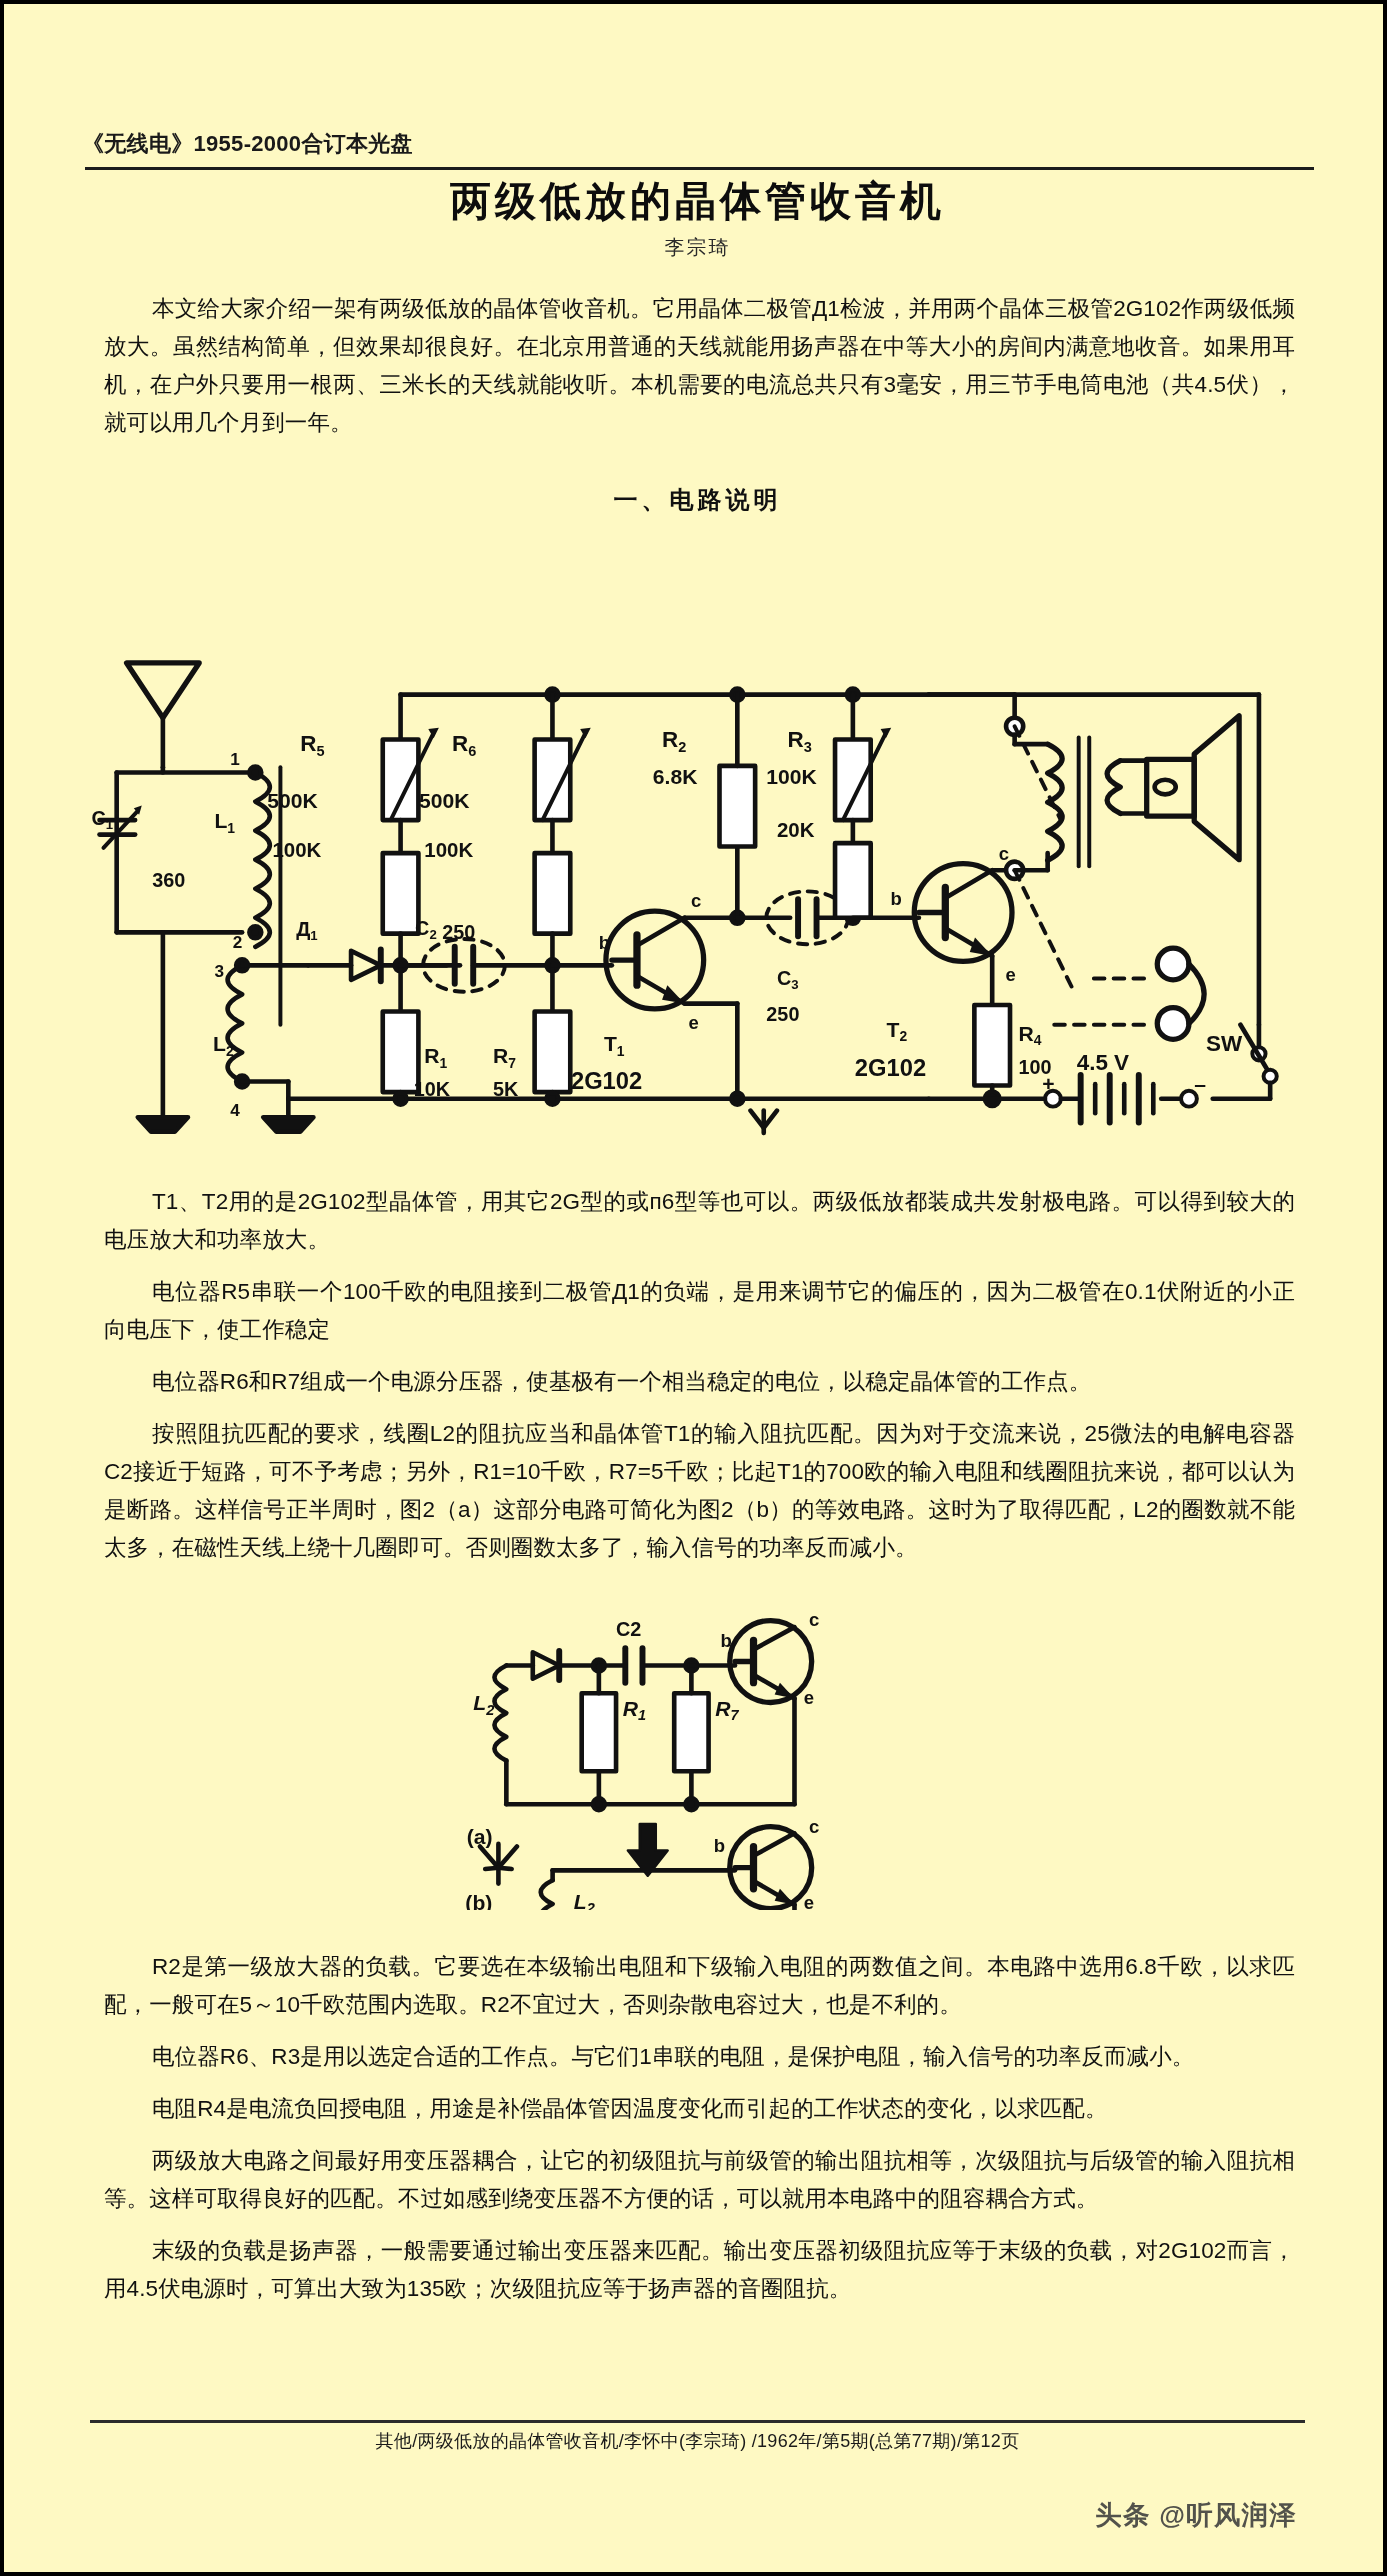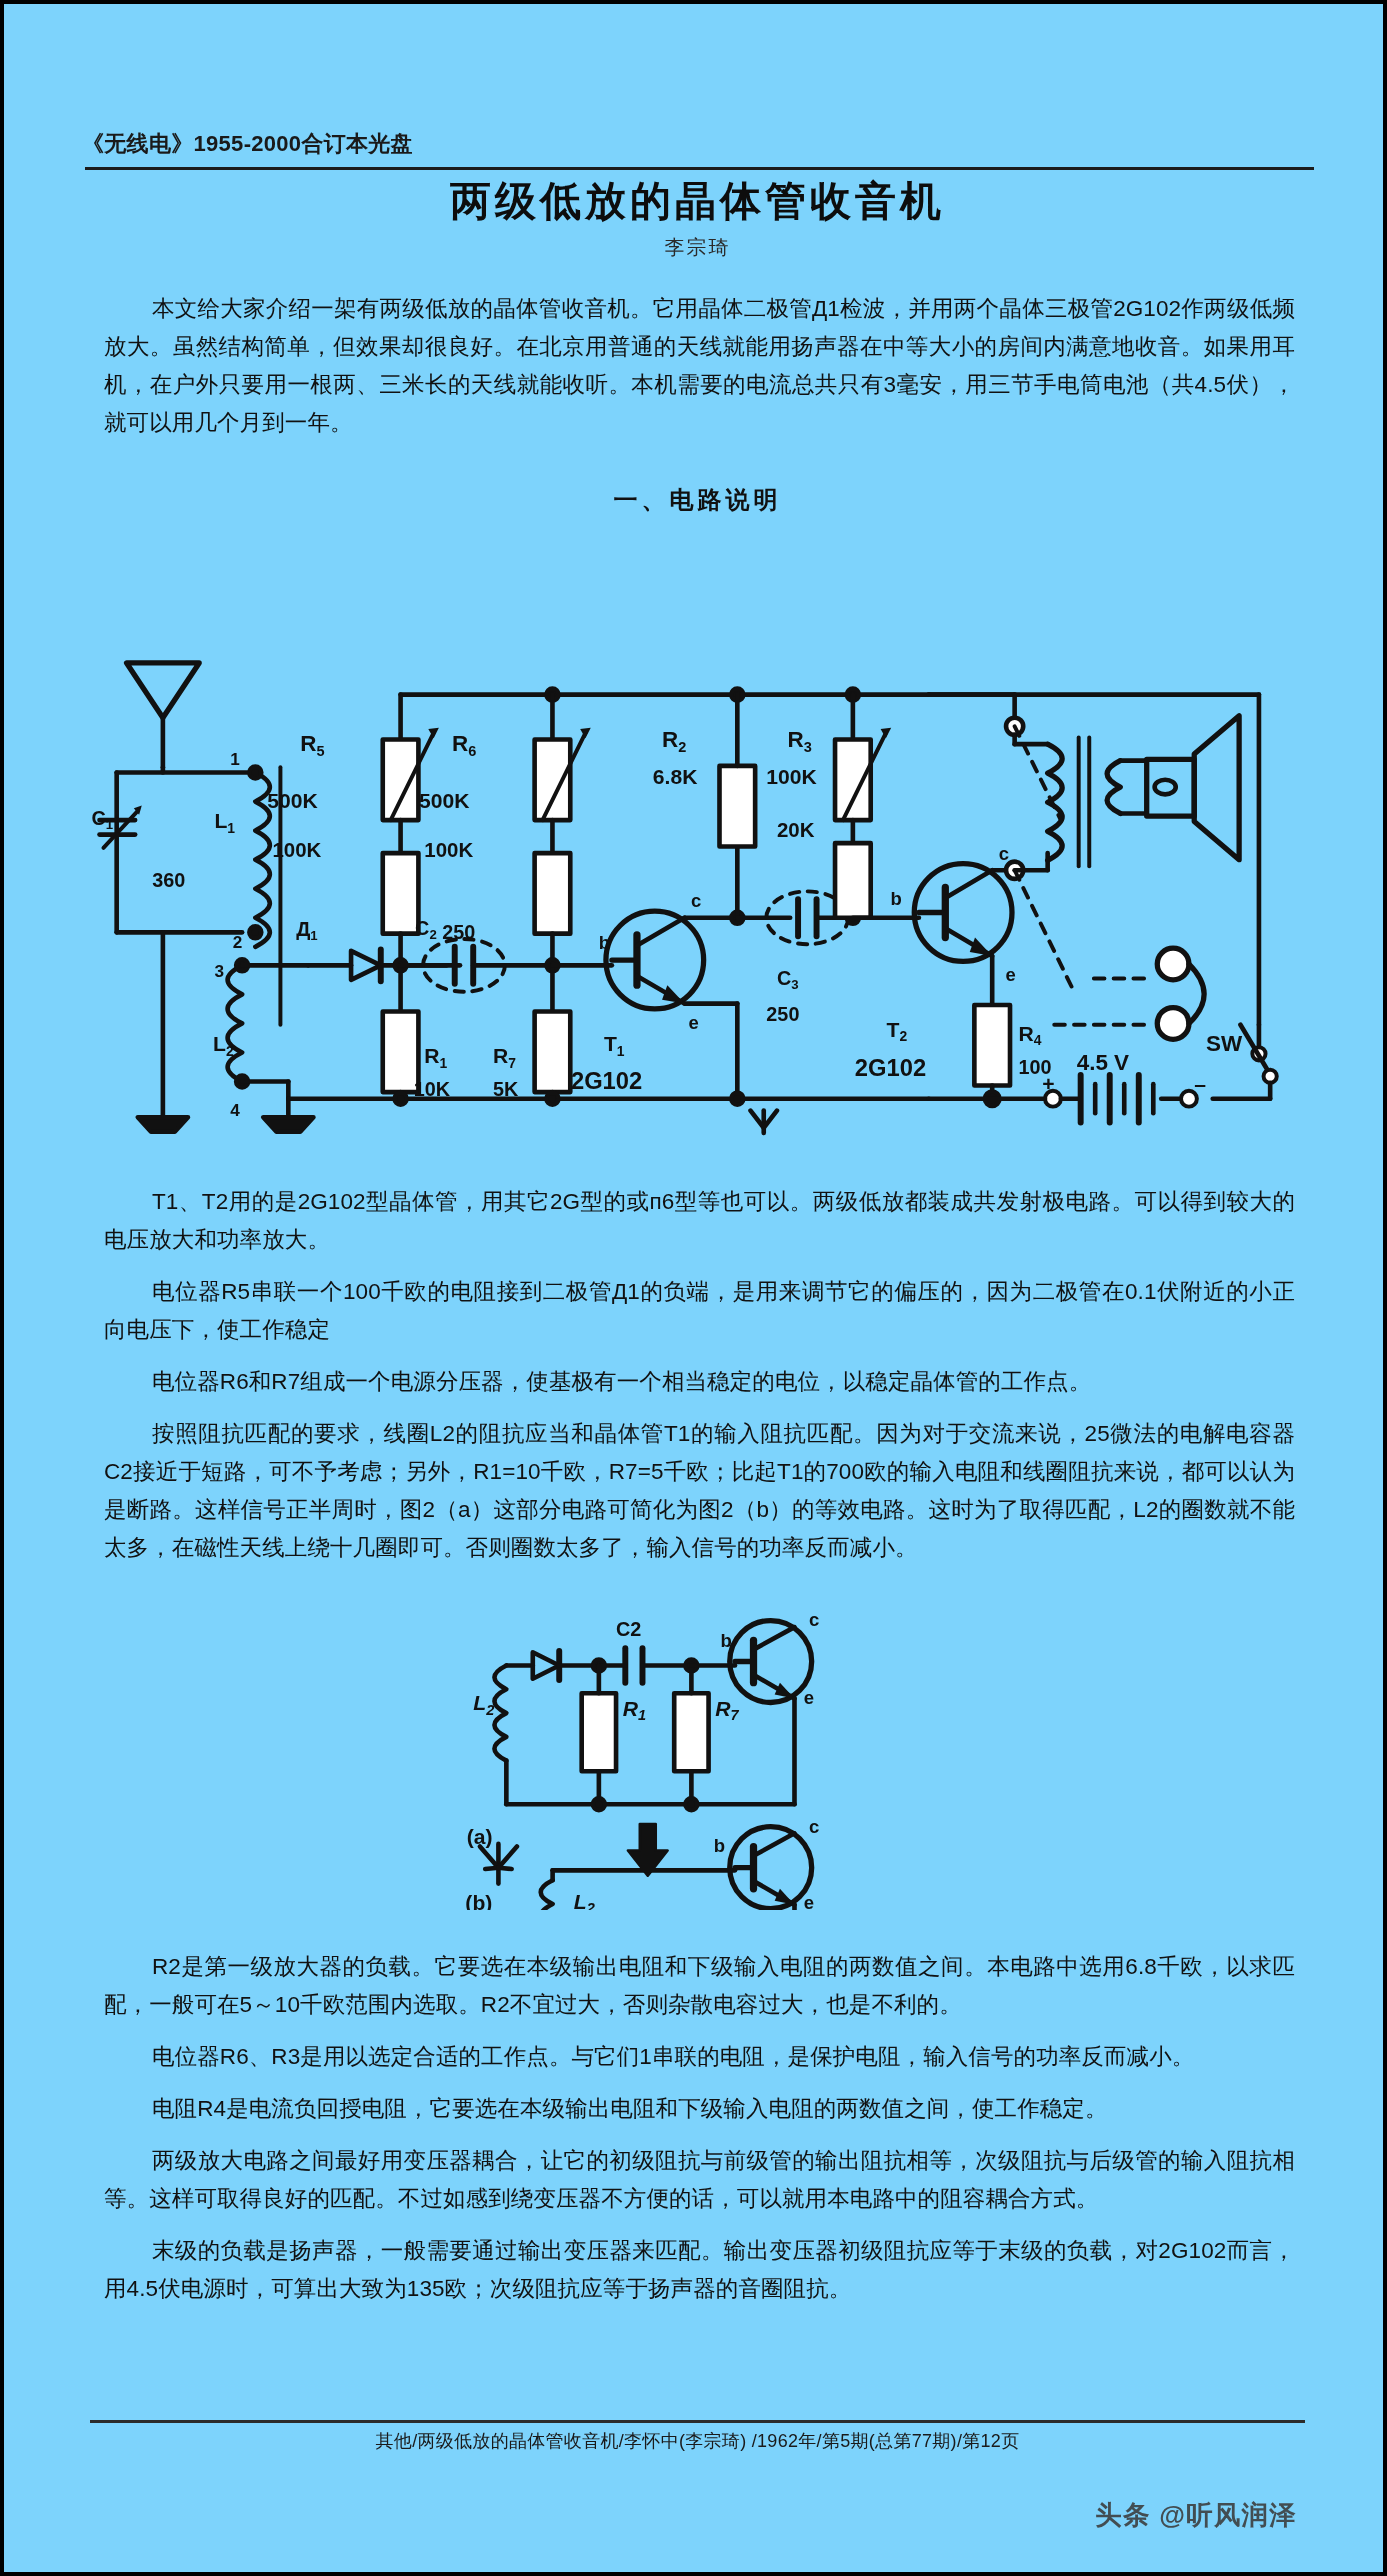--- a/index.html
+++ b/index.html
@@ -4,21 +4,21 @@
 <style>
   html, body {
     margin: 0;
     padding: 0;
     background: #ffffff;
   }
   #page {
     position: relative;
     width: 1387px;
     height: 2576px;
-    background: #7dd3fc;
+    background: #fef9c3;
     border: 4px solid #000000;
     box-sizing: border-box;
     overflow: hidden;
     font-family: "Liberation Serif", "DejaVu Serif", serif;
     color: #111111;
   }
 
   
   .masthead {
     position: absolute;
@@ -544,21 +544,21 @@
         <text x="578" y="344" font-size="28" font-style="normal">c</text>
         <text x="570" y="458" font-size="28" font-style="normal">e</text>
         <text x="58" y="460" font-size="32" font-style="normal">(b)</text>
       </g>
     </svg>
   </div>
 
   <div class="col" style="top:1930px;">
     <p>R2是第一级放大器的负载。它要选在本级输出电阻和下级输入电阻的两数值之间。本电路中选用6.8千欧，以求匹配，一般可在5～10千欧范围内选取。R2不宜过大，否则杂散电容过大，也是不利的。</p>
     <p>电位器R6、R3是用以选定合适的工作点。与它们1串联的电阻，是保护电阻，输入信号的功率反而减小。</p>
-    <p>电阻R4是电流负回授电阻，它要选在本级输出电阻和下级输入电阻的两数值之间，使工作稳定。</p>
+    <p>电阻R4是电流负回授电阻，用途是补偿晶体管因温度变化而引起的工作状态的变化，以求匹配。</p>
     <p>两级放大电路之间最好用变压器耦合，让它的初级阻抗与前级管的输出阻抗相等，次级阻抗与后级管的输入阻抗相等。这样可取得良好的匹配。不过如感到绕变压器不方便的话，可以就用本电路中的阻容耦合方式。</p>
     <p>末级的负载是扬声器，一般需要通过输出变压器来匹配。输出变压器初级阻抗应等于末级的负载，对2G102而言，用4.5伏电源时，可算出大致为135欧；次级阻抗应等于扬声器的音圈阻抗。</p>
   </div>
 
   <div class="footer-rule"></div>
   <div class="footer-line">其他/两级低放的晶体管收音机/李怀中(李宗琦) /1962年/第5期(总第77期)/第12页</div>
   <div class="watermark">头条 @听风润泽</div>
 
 </div>
 

